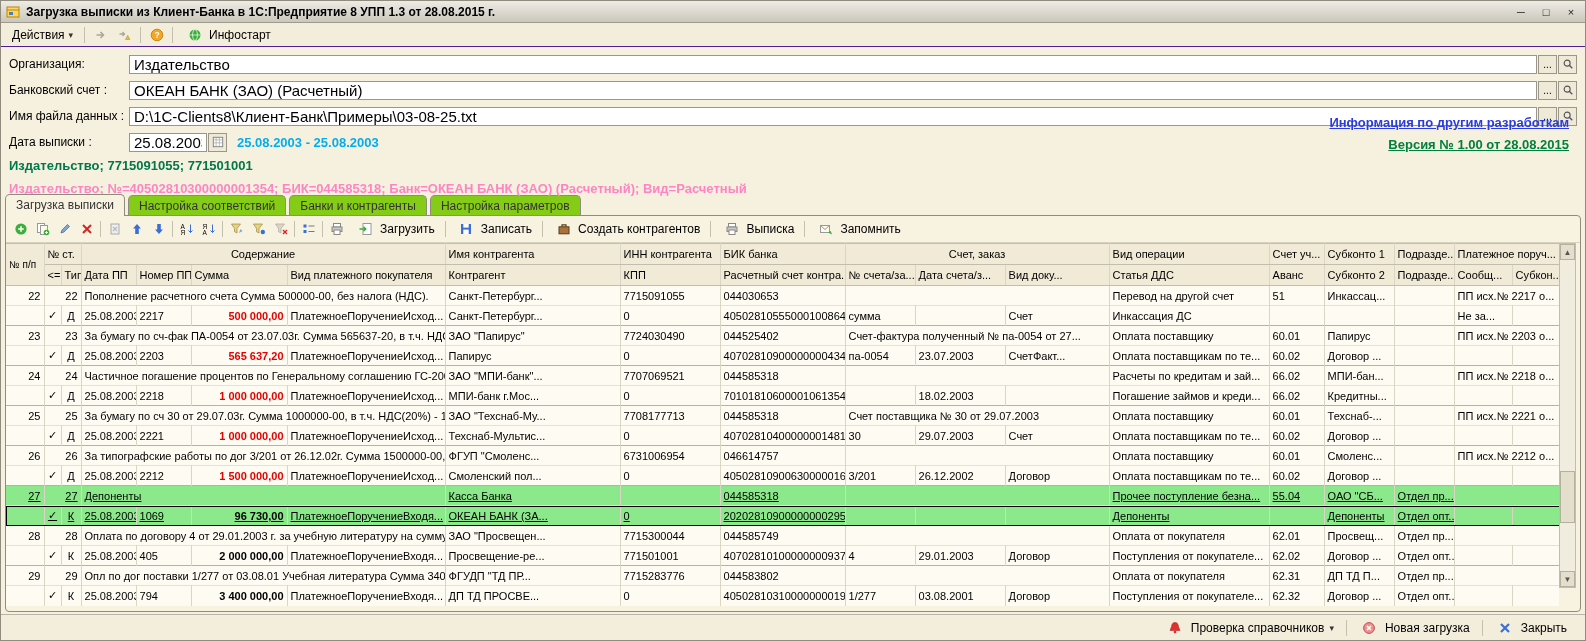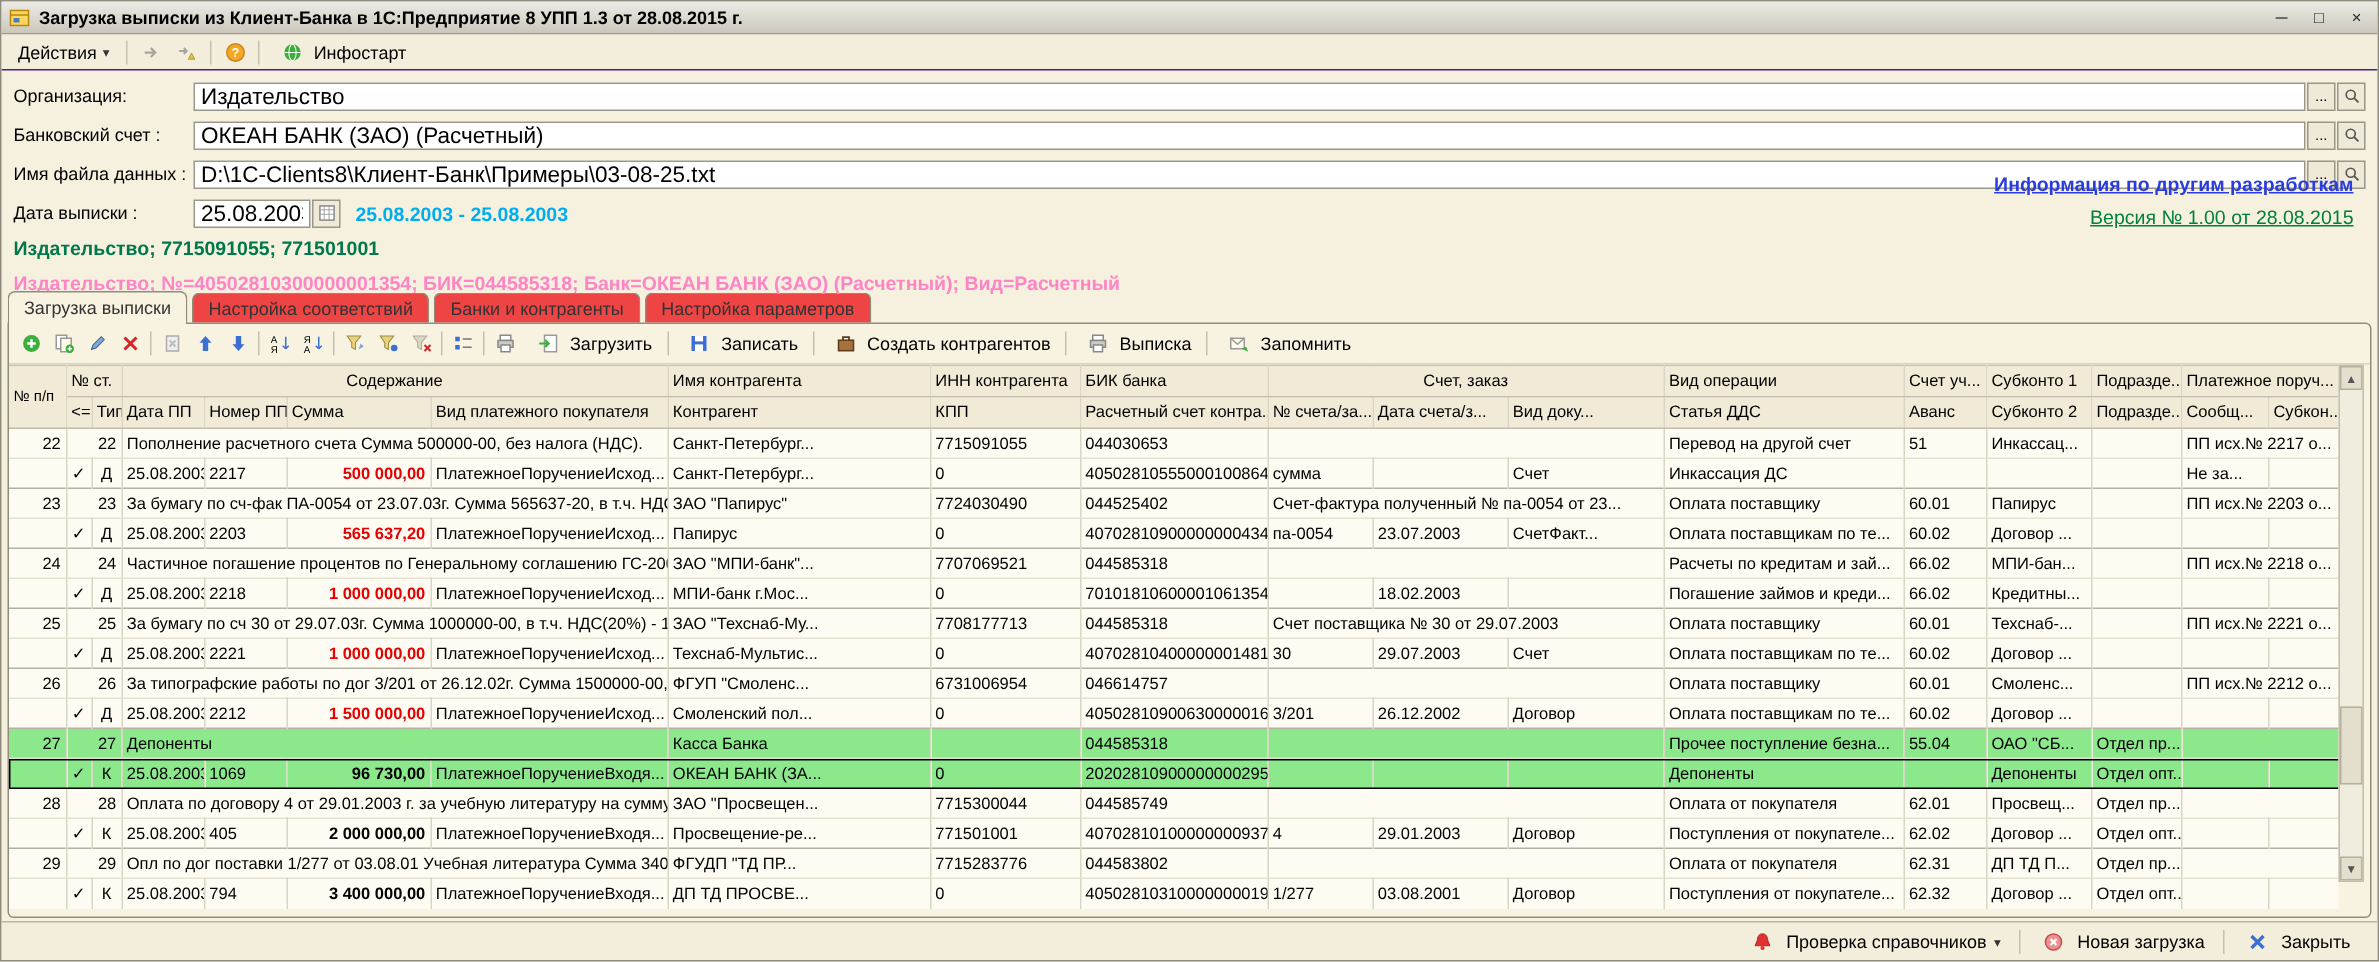--- a/index.html
+++ b/index.html
@@ -28,27 +28,27 @@
   .flabel { width:120px; flex:none; }
   .finput { flex:1; height:19px; border:1px solid #9A968A; background:#fff; padding:0 4px;
     font-family:"Liberation Sans",sans-serif; font-size:15px; }
   .btn-sm { width:19px; height:19px; border:1px solid #9A968A; background:#EFEAD8; margin-left:1px;
     display:flex; align-items:center; justify-content:center; font-size:10px; flex:none; }
   .finput.date { flex:none; width:78px; }
   .range { color:#00AEEF; font-weight:bold; margin-left:10px; font-size:13px; }
   .links { position:absolute; right:16px; top:68px; display:flex; flex-direction:column;
     align-items:flex-end; gap:7px; font-size:13px; }
   .link-info { color:#2A3CDD; font-weight:bold; text-decoration:underline; cursor:pointer; }
-  .link-version { color:#00803C; font-weight:normal; text-decoration:underline; cursor:pointer; }
+  .link-version { color:#00803C; font-weight:bold; text-decoration:underline; cursor:pointer; }
   .org-info { color:#00784B; font-weight:bold; font-size:13px; margin:6px 0 0 0; }
   .acct-info { color:#FF84C5; font-weight:bold; font-size:13px; margin:8px 0 0 0; }
   
   .tabs { display:flex; gap:3px; padding:0 4px; height:22px; align-items:flex-end; }
   .tab { padding:3px 10px 2px 10px; border:1px solid #908C7C; border-bottom:none;
-    border-radius:5px 5px 0 0; background:#ef4444; color:#333; white-space:nowrap; }
+    border-radius:5px 5px 0 0; background:#84cc16; color:#333; white-space:nowrap; }
   .tab.active { background:#F8F3E1; position:relative; top:1px; padding-bottom:4px; z-index:3; }
   
   .panel { margin:0 4px; border:1px solid #908C7C; background:#F8F3E1; height:397px;
     border-radius:0 4px 4px 4px; position:relative; overflow:hidden; }
   .ttoolbar { display:flex; align-items:center; gap:1px; padding:3px 4px; height:27px;
     border-bottom:1px solid #D8D3C1; }
   .ticon { width:21px; height:21px; display:flex; align-items:center; justify-content:center;
     border:1px solid transparent; }
   .tbtn { display:flex; align-items:center; gap:4px; padding:2px 6px; white-space:nowrap;
     border:1px solid transparent; }
@@ -56,21 +56,21 @@
   .table-wrap { display:flex; align-items:flex-start; }
   .grid-clip { overflow:hidden; width:1553px; }
   table { border-collapse:collapse; table-layout:fixed; width:1562px; background:#FDFBF2; }
   th, td { border-right:1px solid #DAD6C6; padding:0 3px; font-size:11px; white-space:nowrap;
     overflow:hidden; height:20px; font-weight:normal; text-align:left; }
   thead th { background:#F0EAD6; border-bottom:1px solid #C2BEAE; border-top:1px solid #C2BEAE; height:21px; }
   th.gc { text-align:center; }
   th.wrap { white-space:normal; line-height:10px; font-size:10px; text-align:left; }
   tbody tr.l1 td { border-top:1px solid #B6B2A4; }
   tbody tr.l2 td { border-top:1px solid #E6E2D2; }
-  tbody tr.sel td { background:#8BE88B; }
+  tbody tr.sel td { background:#8BE88B;text-decoration:underline; }
   tbody tr.cur { outline:1.5px solid #000; outline-offset:-1px; }
   td.r { text-align:right; }
   td.c { text-align:center; }
   td.sum { font-weight:bold; text-align:right; }
   td.sum.red { color:#E60000; }
   
   .vscroll { width:17px; height:345px; background:#F0ECDE; border:1px solid #C2BEAE;
     display:flex; flex-direction:column; }
   .vs-arrow { height:16px; background:#E4DFCC; border:1px solid #B5B1A0; font-size:8px;
     display:flex; align-items:center; justify-content:center; color:#555; }
@@ -439,21 +439,21 @@
               <td>Не за...</td>
               <td></td>
             </tr>
             <tr class="l1">
               <td class="r">23</td>
               <td colspan="2" class="r">23</td>
               <td colspan="4">За бумагу по сч-фак ПА-0054 от 23.07.03г. Сумма 565637-20, в т.ч. НДС(20%)...</td>
               <td>ЗАО "Папирус"</td>
               <td>7724030490</td>
               <td>044525402</td>
-              <td colspan="3">Счет-фактура полученный № па-0054 от 23...</td>
+              <td colspan="3">Счет-фактура полученный № па-0054 от 27...</td>
               <td>Оплата поставщику</td>
               <td>60.01</td>
               <td>Папирус</td>
               <td></td>
               <td colspan="2">ПП исх.№ 2203 о...</td>
             </tr>
             <tr class="l2">
               <td></td>
               <td class="c">✓</td>
               <td class="c">Д</td>

